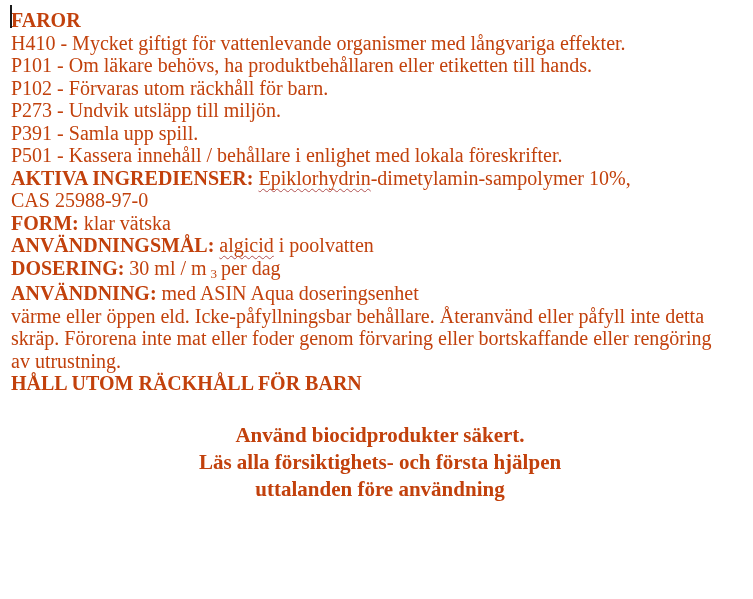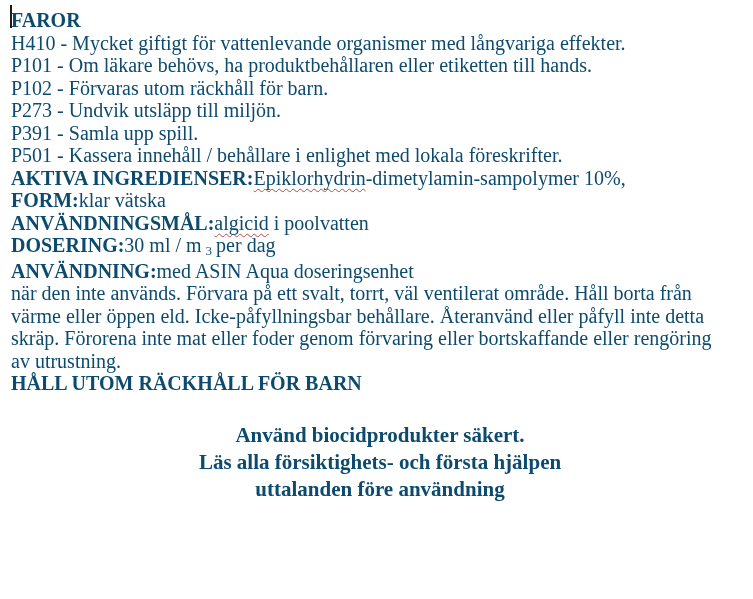--- a/index.html
+++ b/index.html
@@ -3,30 +3,30 @@
 <meta charset="utf-8">
 <style>
   html, body { margin: 0; padding: 0; background: #ffffff; }
   .page {
     position: relative;
     width: 753px;
     height: 534px;
     box-sizing: border-box;
     padding: 9px 4px 0 11px;
     background: #ffffff;
-    color: #0c4a6e;
+    color: #c2410c;
     font-family: "Liberation Serif", serif;
     font-size: 20px;
     line-height: 22.5px;
     overflow: hidden;
     cursor: text;
   }
   .line { white-space: pre-wrap; }
   .b { font-weight: bold; }
-  .lbl { font-weight: bold; }
+  .lbl { font-weight: bold; margin-right: 5px; }
   .sq {
     text-decoration: underline wavy #b05050;
     text-decoration-thickness: 1px;
     text-underline-offset: 3px;
     text-decoration-skip-ink: none;
   }
   .sub3 {
     font-size: 13px;
     position: relative;
     top: 3px;
@@ -59,31 +59,31 @@
 
   <div class="line">H410 - Mycket giftigt för vattenlevande organismer med långvariga effekter.</div>
   <div class="line">P101 - Om läkare behövs, ha produktbehållaren eller etiketten till hands.</div>
   <div class="line">P102 - Förvaras utom räckhåll för barn.</div>
   <div class="line">P273 - Undvik utsläpp till miljön.</div>
   <div class="line">P391 - Samla upp spill.</div>
   <div class="line">P501 - Kassera innehåll / behållare i enlighet med lokala föreskrifter.</div>
 
   <div class="line"><span class="lbl">AKTIVA INGREDIENSER:</span><span class="sq">Epiklorhydrin</span><span>-dimetylamin-sampolymer 10%,</span></div>
 
+  <div class="line">CAS 25988-97-0</div>
 
   <div class="line"><span class="lbl">FORM:</span><span>klar vätska</span></div>
 
   <div class="line"><span class="lbl">ANVÄNDNINGSMÅL:</span><span class="sq">algicid</span><span> i poolvatten</span></div>
 
   <div class="line"><span class="lbl">DOSERING:</span><span>30 ml / m</span><span class="sub3">3</span><span>per dag</span></div>
 
   <div class="line"><span class="lbl">ANVÄNDNING:</span><span>med ASIN Aqua doseringsenhet</span></div>
 
 
-  <div class="line">när den inte används. Förvara på ett svalt, torrt, väl ventilerat område. Håll borta från</div>
   <div class="line">värme eller öppen eld. Icke-påfyllningsbar behållare. Återanvänd eller påfyll inte detta</div>
   <div class="line">skräp. Förorena inte mat eller foder genom förvaring eller bortskaffande eller rengöring</div>
   <div class="line">av utrustning.</div>
 
   <div class="line b">HÅLL UTOM RÄCKHÅLL FÖR BARN</div>
 
   <div class="footer">
     <div class="line">Använd biocidprodukter säkert.</div>
     <div class="line">Läs alla försiktighets- och första hjälpen</div>
     <div class="line">uttalanden före användning</div>

